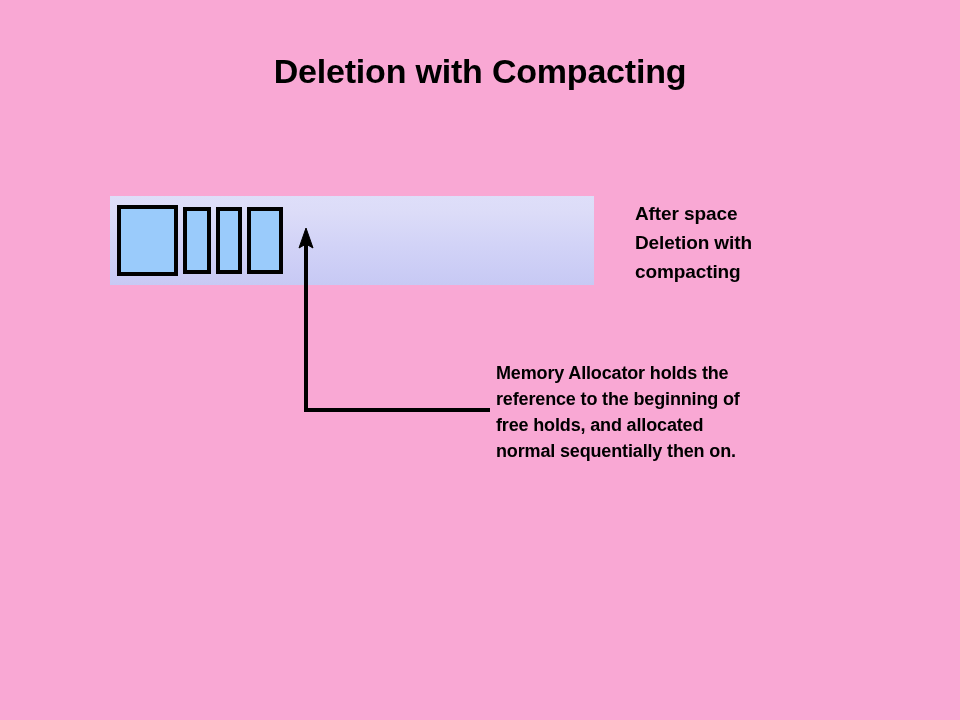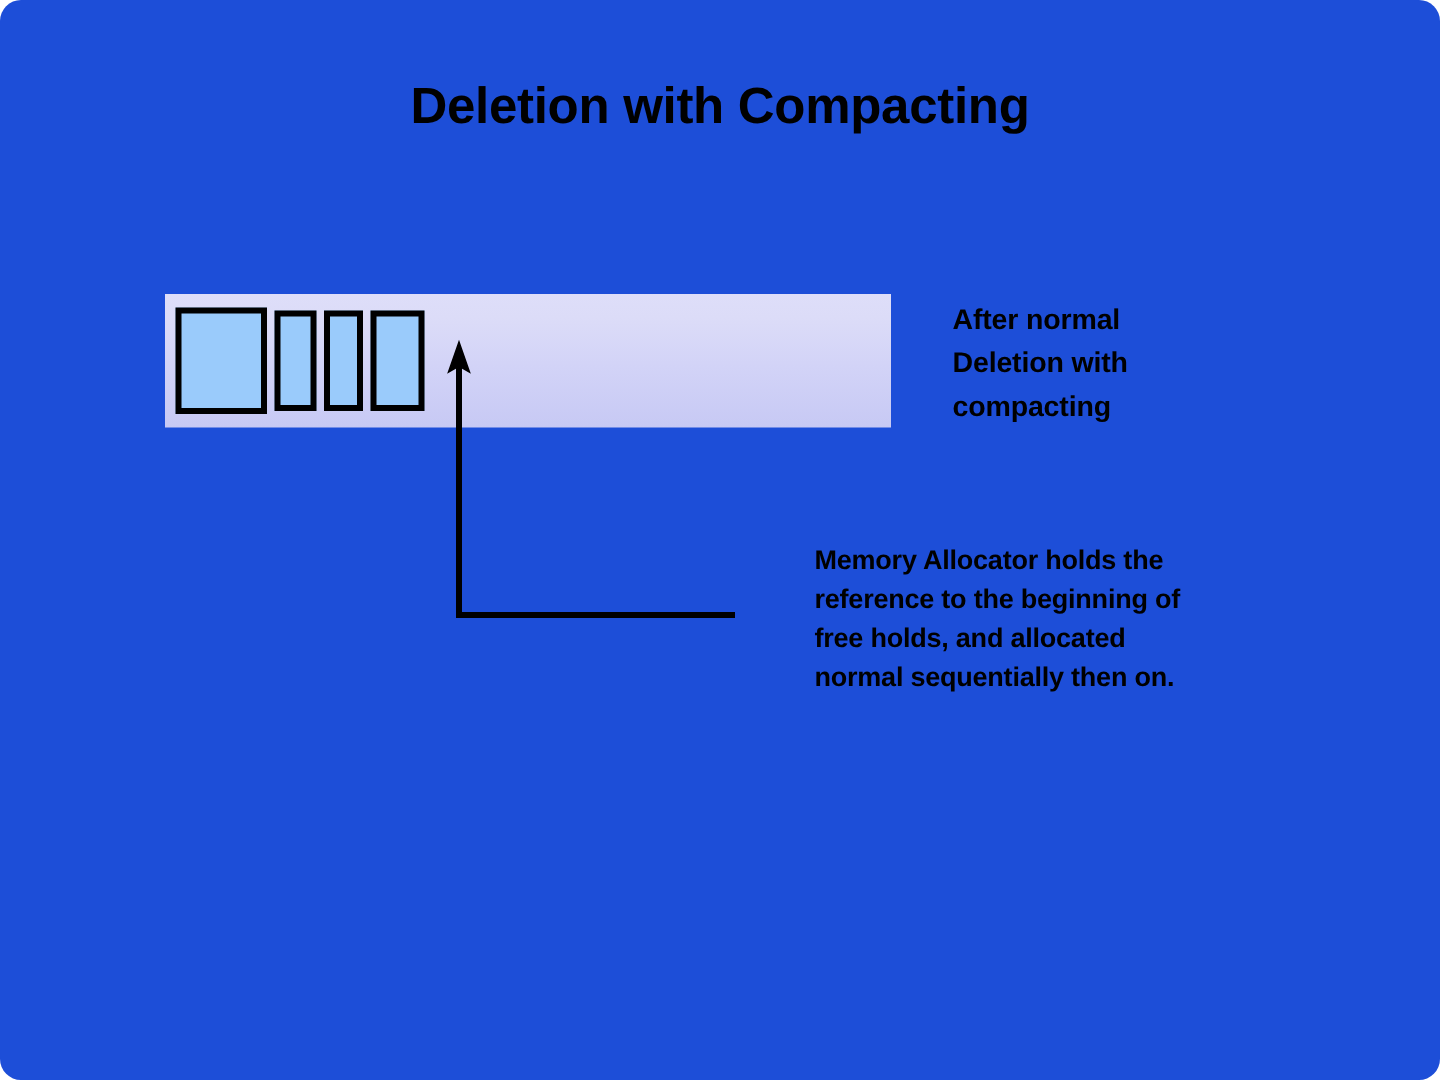--- a/index.html
+++ b/index.html
@@ -16,22 +16,21 @@
     font-family: "Liberation Sans", sans-serif;
     color: #000000;
     -webkit-font-smoothing: antialiased;
   }
 
   #slide {
     position: absolute;
     left: 0; top: 0;
     width: 960px;
     height: 720px;
-    background: #1d4ed8;
-    border-radius: 14px;
+    background: #f9a8d4;
   }
 
   
   .title {
     position: absolute;
     left: 0;
     top: 50px;
     width: 960px;
     text-align: center;
     font-size: 34px;
@@ -95,21 +94,21 @@
   .caption {
     position: absolute;
     left: 496px;
     top: 360px;
     width: 330px;
     font-size: 18px;
     font-weight: 700;
     line-height: 26px;
     letter-spacing: -0.15px;
   }
-  .caption div { white-space: nowrap; margin-left: 47px; }
+  .caption div { white-space: nowrap; }
 </style>
 </head>
 <body>
 
 <div id="slide">
 
   <div class="title">
     <span class="t-light">Deletion with </span><span class="t-bold">Compacting</span>
   </div>
 
@@ -119,21 +118,21 @@
   <div class="block block-2"></div>
   <div class="block block-3"></div>
   <div class="block block-4"></div>
 
   <svg class="leader-arrow" viewBox="0 0 215 205" width="215" height="205">
     <polyline points="200,190 16,190 16,22" fill="none" stroke="#000000" stroke-width="4" stroke-linecap="butt" stroke-linejoin="miter"></polyline>
     <polygon points="16,8 9,28 16,24 23,28" fill="#000000" stroke="#000000" stroke-width="1"></polygon>
   </svg>
 
   <div class="side-label">
-    <div>After normal</div>
+    <div>After space</div>
     <div>Deletion with</div>
     <div>compacting</div>
   </div>
 
   <div class="caption">
     <div>Memory Allocator holds the</div>
     <div>reference to the beginning of</div>
     <div>free holds, and allocated</div>
     <div>normal sequentially then on.</div>
   </div>

